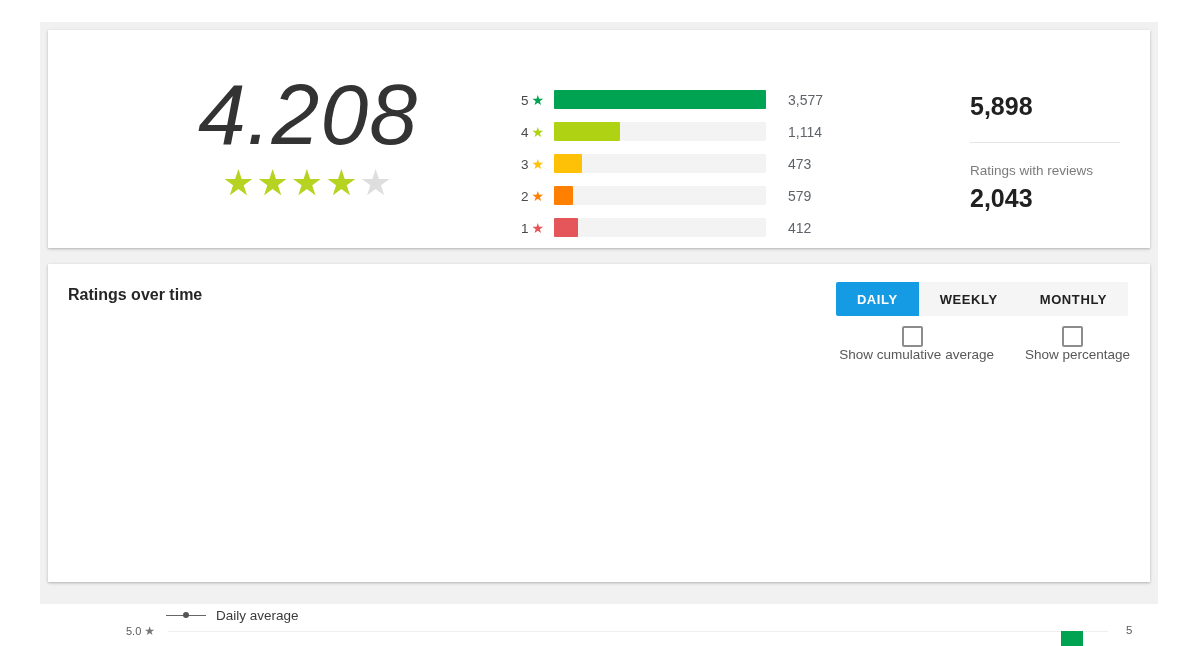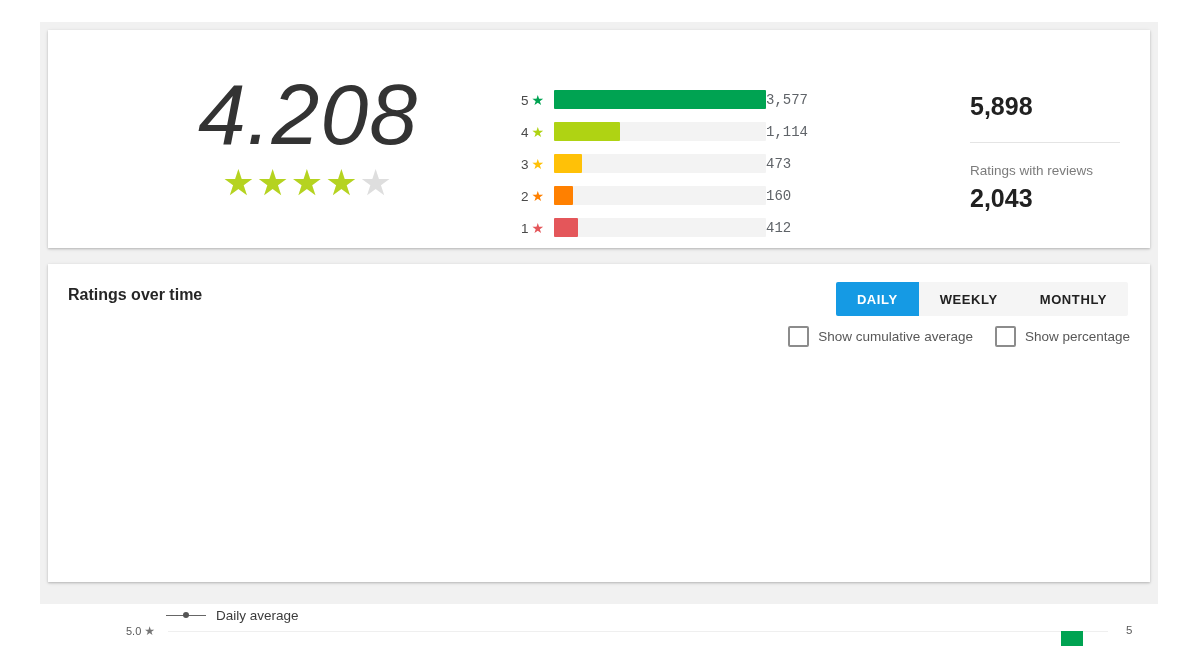--- a/index.html
+++ b/index.html
@@ -28,21 +28,21 @@
   .star-off{color:#dedede;}
 
   .dist{position:absolute;left:462px;top:56px;width:340px;}
   .dist-row{display:flex;align-items:center;height:27px;margin-bottom:5px;}
   .dist-label{width:34px;font-size:13.5px;color:#4a4a4a;text-align:right;white-space:nowrap;}
   .dist-label .st{font-size:14px;margin-left:3px;}
   .dist-track{
     position:relative;width:212px;height:19px;background:#f3f3f3;margin-left:10px;border-radius:1px;
   }
   .dist-fill{position:absolute;left:0;top:0;height:19px;border-radius:1px;}
-  .dist-count{font-size:14px;color:#5f6368;font-family:Liberation Mono, monospace;}
+  .dist-count{margin-left:22px;font-size:14px;color:#5f6368;}
 
   .totals{position:absolute;left:922px;top:58px;width:180px;}
   .tot-label{font-size:13.5px;color:#7b7b7b;line-height:19px;}
   .tot-value{font-size:25px;color:#212121;font-weight:700;line-height:32px;margin-top:2px;}
   .tot-div{height:1px;background:#e4e4e4;margin:20px 0 18px 0;width:150px;}
 
   
   #chart-card{left:48px;top:264px;width:1102px;height:318px;}
   .chart-title{
     position:absolute;left:20px;top:22px;font-size:16px;font-weight:bold;color:#262626;
@@ -58,21 +58,21 @@
   }
   .seg-btn.active{background:#159ae4;color:#fff;}
 
   .legend{position:absolute;left:118px;top:344px;display:flex;align-items:center;}
   .legend-mark{position:relative;width:40px;height:10px;}
   .legend-mark .lm-line{position:absolute;left:0;top:4px;width:40px;height:1.6px;background:#666;}
   .legend-mark .lm-dot{position:absolute;left:17px;top:1.5px;width:6px;height:6px;border-radius:50%;background:#555;}
   .legend-text{margin-left:10px;font-size:13.5px;color:#3c3c3c;}
 
   .checks{position:absolute;right:20px;top:62px;display:flex;align-items:center;gap:22px;}
-  .check{display:flex;align-items:center;cursor:pointer;}
+  .check{display:flex;align-items:center;cursor:pointer;flex-direction:column;}
   .check-box{width:17px;height:17px;border:2px solid #8c8c8c;border-radius:2px;background:#fff;}
   .check-label{margin-left:9px;font-size:13.5px;color:#585858;white-space:nowrap;}
 
   
   .plot{position:absolute;left:0;top:0;width:1102px;height:318px;}
   .ylab{position:absolute;font-size:11px;color:#5a5a5a;white-space:nowrap;}
   .ylab .ys{color:#767676;font-size:12px;}
   .yright{position:absolute;font-size:11.5px;color:#5a5a5a;}
   .gridline{position:absolute;height:1px;background:#efefef;}
 
@@ -112,21 +112,21 @@
         <div class="dist-track">
           <div class="dist-fill" style="background: rgb(255, 193, 7); width: 28.0335px;"></div>
         </div>
         <div class="dist-count">473</div>
       </div>
       <div class="dist-row">
         <div class="dist-label">2<span class="st" style="color:#ff8000">★</span></div>
         <div class="dist-track">
           <div class="dist-fill" style="background: rgb(255, 128, 0); width: 19.0841px;"></div>
         </div>
-        <div class="dist-count">160</div>
+        <div class="dist-count">579</div>
       </div>
       <div class="dist-row">
         <div class="dist-label">1<span class="st" style="color:#e4565a">★</span></div>
         <div class="dist-track">
           <div class="dist-fill" style="background: rgb(228, 86, 90); width: 24.4182px;"></div>
         </div>
         <div class="dist-count">412</div>
       </div>
     </div>
 

